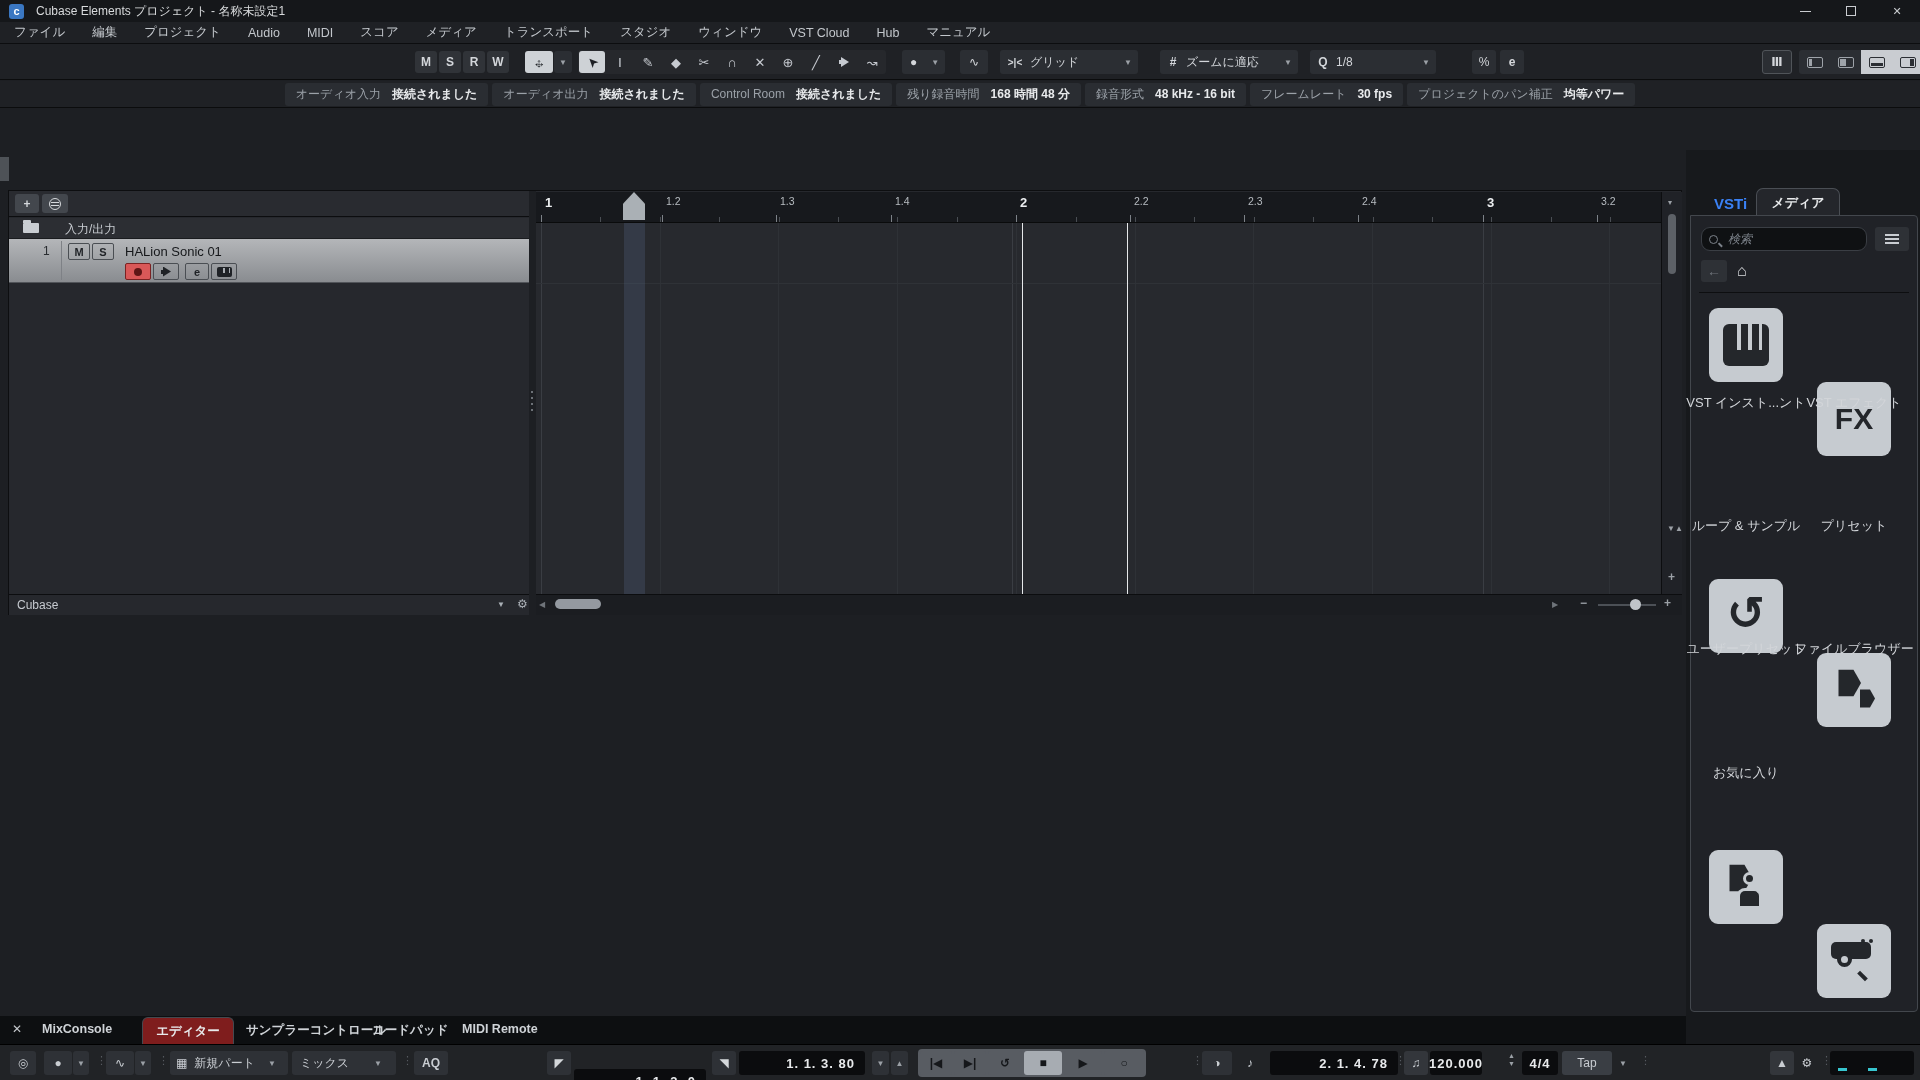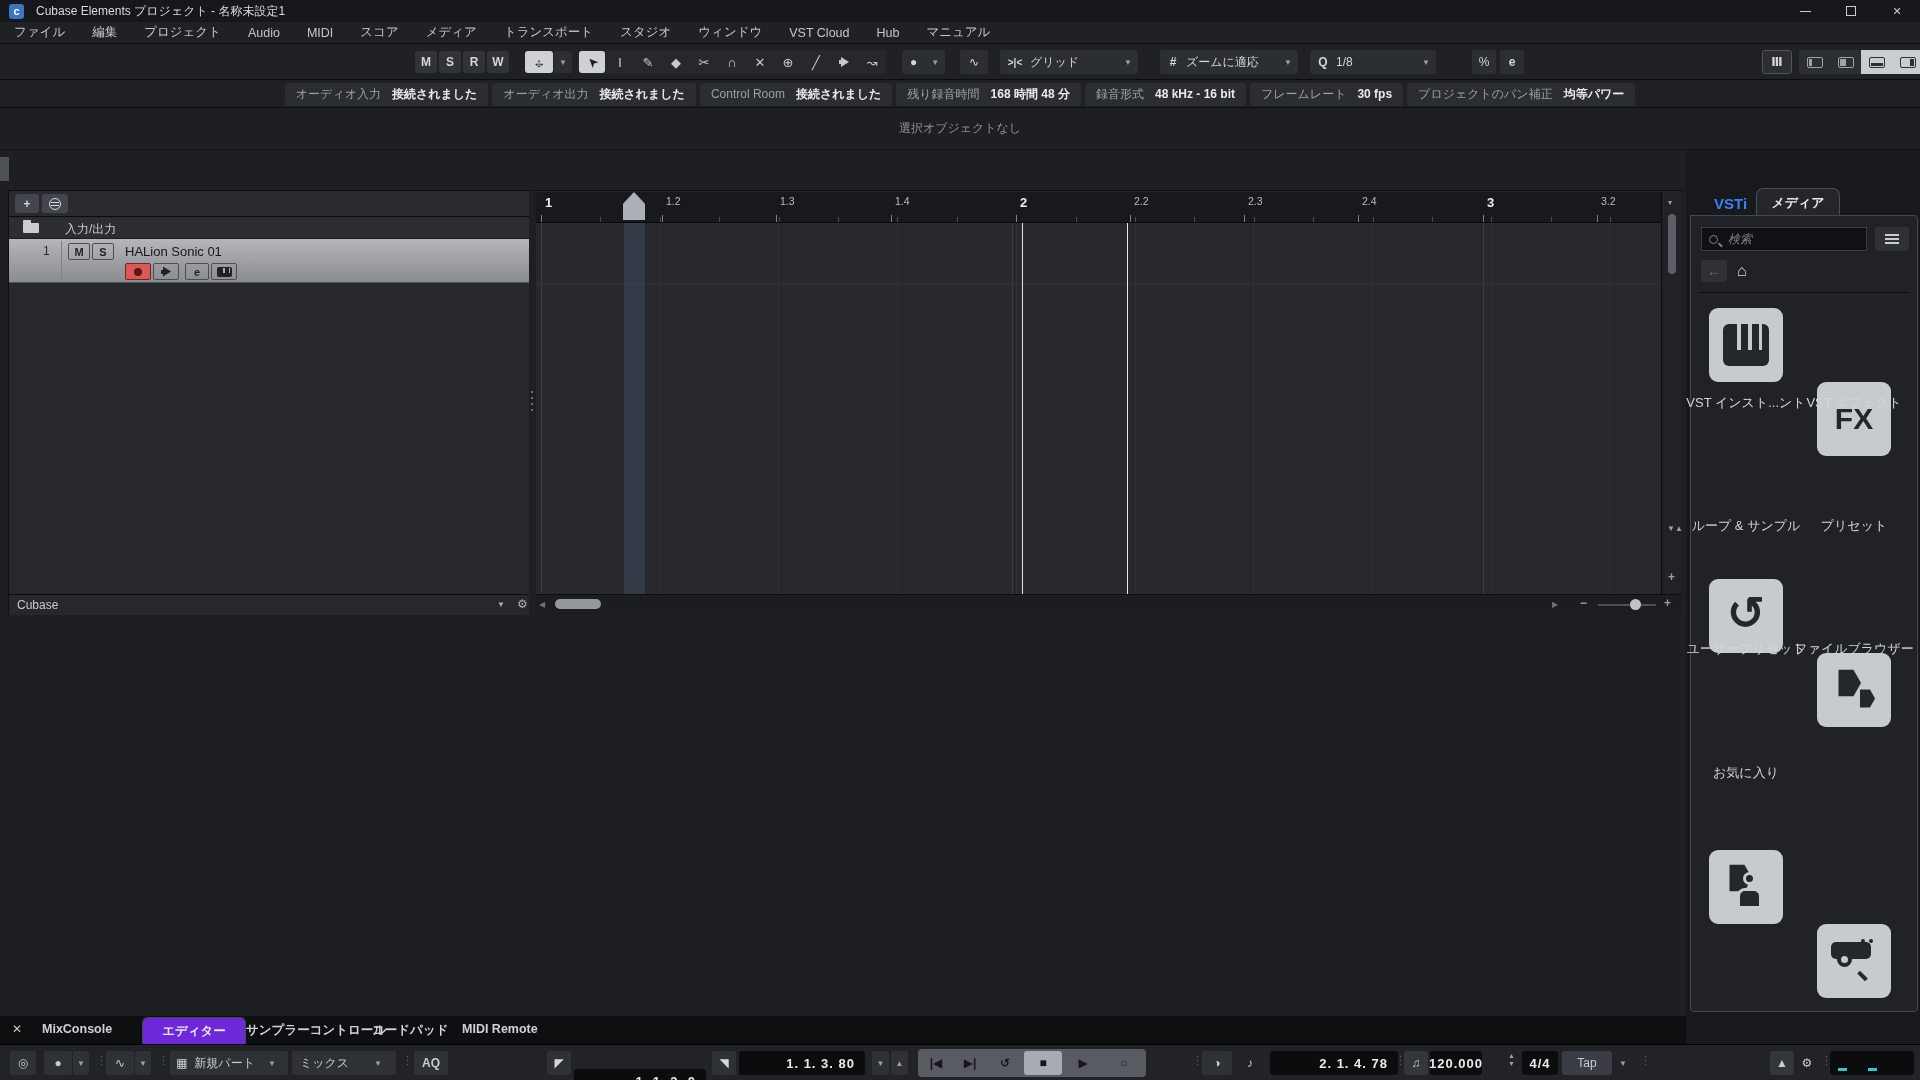--- a/index.html
+++ b/index.html
@@ -217,23 +217,20 @@
     <div class="pill">
         <span class="lab">フレームレート</span>
         <span class="val">30 fps</span>
       </div>
     <div class="pill">
         <span class="lab">プロジェクトのパン補正</span>
         <span class="val">均等パワー</span>
       </div>
   </div>
 
-  <div class="abs infoline">
-    <span style="color:#8e939a;">選択オブジェクトなし</span>
-  </div>
   <div class="abs" style="left:0;top:157px;width:9px;height:24px;background:#4e5257;"></div>
 
   <div class="abs panel" style="left:8px;top:190px;width:1674px;height:425px;">
 
     <div class="abs" style="left:0;top:0;width:520px;height:26px;background:#292b30;border-bottom:1px solid #0c0d0f;">
       <div class="abs tbtn" style="left:6px;top:3px;width:24px;height:19px;background:#43474d;">+</div>
       <div class="abs tbtn" style="left:33px;top:3px;width:26px;height:19px;background:#43474d;">
         <span style="width:12px;height:12px;border:1.5px solid #d6d9dc;border-radius:50%;display:flex;flex-direction:column;justify-content:center;gap:2px;padding:0 1px;">
           <i style="height:1px;background:#d6d9dc;"></i>
             <i style="height:1px;background:#d6d9dc;"></i>
@@ -331,35 +328,35 @@
       <div class="abs" style="left:1062px;top:9px;width:58px;height:2px;background:#4c5056;"></div>
       <div class="abs" style="left:1094px;top:4px;width:11px;height:11px;border-radius:50%;background:#c0c4c9;"></div>
       <span class="abs" style="left:1128px;top:1px;color:#9ba0a6;font-weight:bold;">+</span>
     </div>
   </div>
 
 
   <div class="abs" style="left:0;top:1016px;width:1686px;height:28px;background:#0d0f11;">
     <span class="abs" style="left:12px;top:6px;color:#c3c7cb;font-weight:bold;">✕</span>
     <span class="abs" style="left:42px;top:6px;color:#cfd3d7;font-weight:bold;font-size:12.5px;">MixConsole</span>
-    <div class="abs" style="left:142px;top:1px;width:104px;height:27px;background:#6d28d9;border:1px solid #45494f;border-bottom:none;border-radius:6px 6px 0 0;display:flex;align-items:center;justify-content:center;">
+    <div class="abs" style="left:142px;top:1px;width:92px;height:27px;background:#7f1d1d;border:1px solid #45494f;border-bottom:none;border-radius:6px 6px 0 0;display:flex;align-items:center;justify-content:center;">
       <span style="color:#e8eaec;font-weight:bold;font-size:12.5px;">エディター</span>
     </div>
     <span class="abs" style="left:246px;top:6px;color:#cfd3d7;font-weight:bold;font-size:12.5px;">サンプラーコントロール</span>
     <span class="abs" style="left:372px;top:6px;color:#cfd3d7;font-weight:bold;font-size:12.5px;">コードパッド</span>
     <span class="abs" style="left:462px;top:6px;color:#cfd3d7;font-weight:bold;font-size:12.5px;">MIDI Remote</span>
   </div>
 
   <div class="abs" style="left:1686px;top:150px;width:234px;height:894px;background:#17191c;">
     <span class="abs" style="left:28px;top:45px;color:#3b82f6;font-weight:bold;font-size:15px;">VSTi</span>
     <div class="abs" style="left:70px;top:38px;width:84px;height:28px;background:#24262b;border:1px solid #4a4e54;border-bottom:none;border-radius:7px 7px 0 0;display:flex;align-items:center;justify-content:center;">
       <span style="color:#e9ebed;font-weight:bold;font-size:13px;">メディア</span>
     </div>
     <div class="abs" style="left:4px;top:65px;width:228px;height:797px;background:#202227;border:1px solid #43474d;border-radius:0 4px 4px 4px;">
-      <div class="abs" style="left:10px;top:11px;width:166px;height:24px;background:#0f1113;border:1px solid #3a3e44;border-radius:0;display:flex;align-items:center;">
+      <div class="abs" style="left:10px;top:11px;width:166px;height:24px;background:#0f1113;border:1px solid #3a3e44;border-radius:9px;display:flex;align-items:center;">
         <span style="width:9px;height:9px;border:1.5px solid #7c828a;border-radius:50%;margin-left:7px;position:relative;">
           <i style="position:absolute;left:8px;top:8px;width:5px;height:1.5px;background:#7c828a;transform:rotate(45deg);"></i>
         </span>
         <input style="background: transparent; border: none; color: rgb(214, 217, 220); font-size: 12px; margin-left: 8px; width: 120px;" placeholder="検索">
       </div>
       <div class="abs tpbtn" style="left:184px;top:11px;width:34px;">
         <span style="display:flex;flex-direction:column;gap:2px;">
           <i style="width:14px;height:2px;background:#c9cdd2;"></i>
             <i style="width:14px;height:2px;background:#c9cdd2;"></i>
             <i style="width:14px;height:2px;background:#c9cdd2;"></i>

